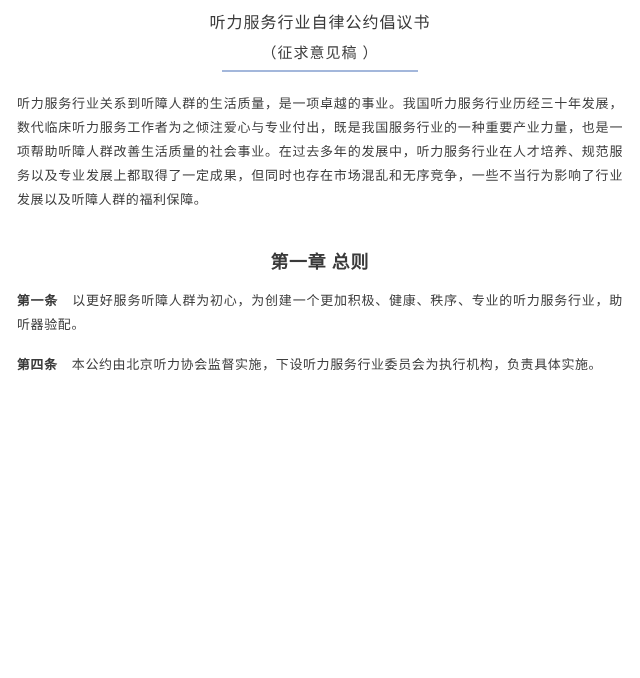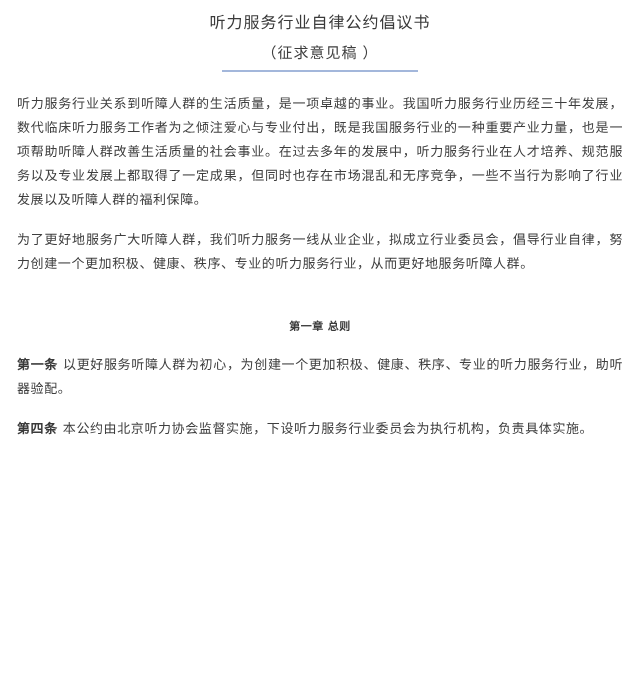--- a/index.html
+++ b/index.html
@@ -54,50 +54,49 @@
     flex: 1 1 auto;
   }
   .para {
     font-size: 13px;
     line-height: 24px;
     letter-spacing: 0.6px;
     text-align: justify;
     margin: 0 0 16px 0;
   }
   .chapter-heading {
-    font-size: 11px;
+    font-size: 18px;
     line-height: 28px;
     letter-spacing: 0.6px;
     font-weight: 700;
     text-align: center;
     margin: 20px 0 13px 0;
     color: #3a3a3a;
   }
   .article-label {
     font-weight: 700;
-    margin-right: 5px;
+    margin-right: 14px;
     color: #3a3a3a;
   }
 </style>
 </head>
 <body>
 
 <div class="doc">
 
   <div class="doc-header">
     <h1 class="doc-title">听力服务行业自律公约倡议书</h1>
     <div class="doc-subtitle">（征求意见稿 ）</div>
     <div class="divider"></div>
   </div>
 
   <div class="content">
 
     <p class="para">听力服务行业关系到听障人群的生活质量，是一项卓越的事业。我国听力服务行业历经三十年发展，数代临床听力服务工作者为之倾注爱心与专业付出，既是我国服务行业的一种重要产业力量，也是一项帮助听障人群改善生活质量的社会事业。在过去多年的发展中，听力服务行业在人才培养、规范服务以及专业发展上都取得了一定成果，但同时也存在市场混乱和无序竞争，一些不当行为影响了行业发展以及听障人群的福利保障。</p>
 
-    <p class="para">为了更好地服务广大听障人群，我们听力服务一线从业企业，拟成立行业委员会，倡导行业自律，努力创建一个更加积极、健康、秩序、专业的听力服务行业，从而更好地服务听障人群。</p>
 
     <div class="chapter-heading">第一章 总则</div>
 
     <p class="para">
       <strong class="article-label">第一条</strong><span>以更好服务听障人群为初心，为创建一个更加积极、健康、秩序、专业的听力服务行业，助听器验配。</span>
     </p>
 
 
 
     <p class="para">

